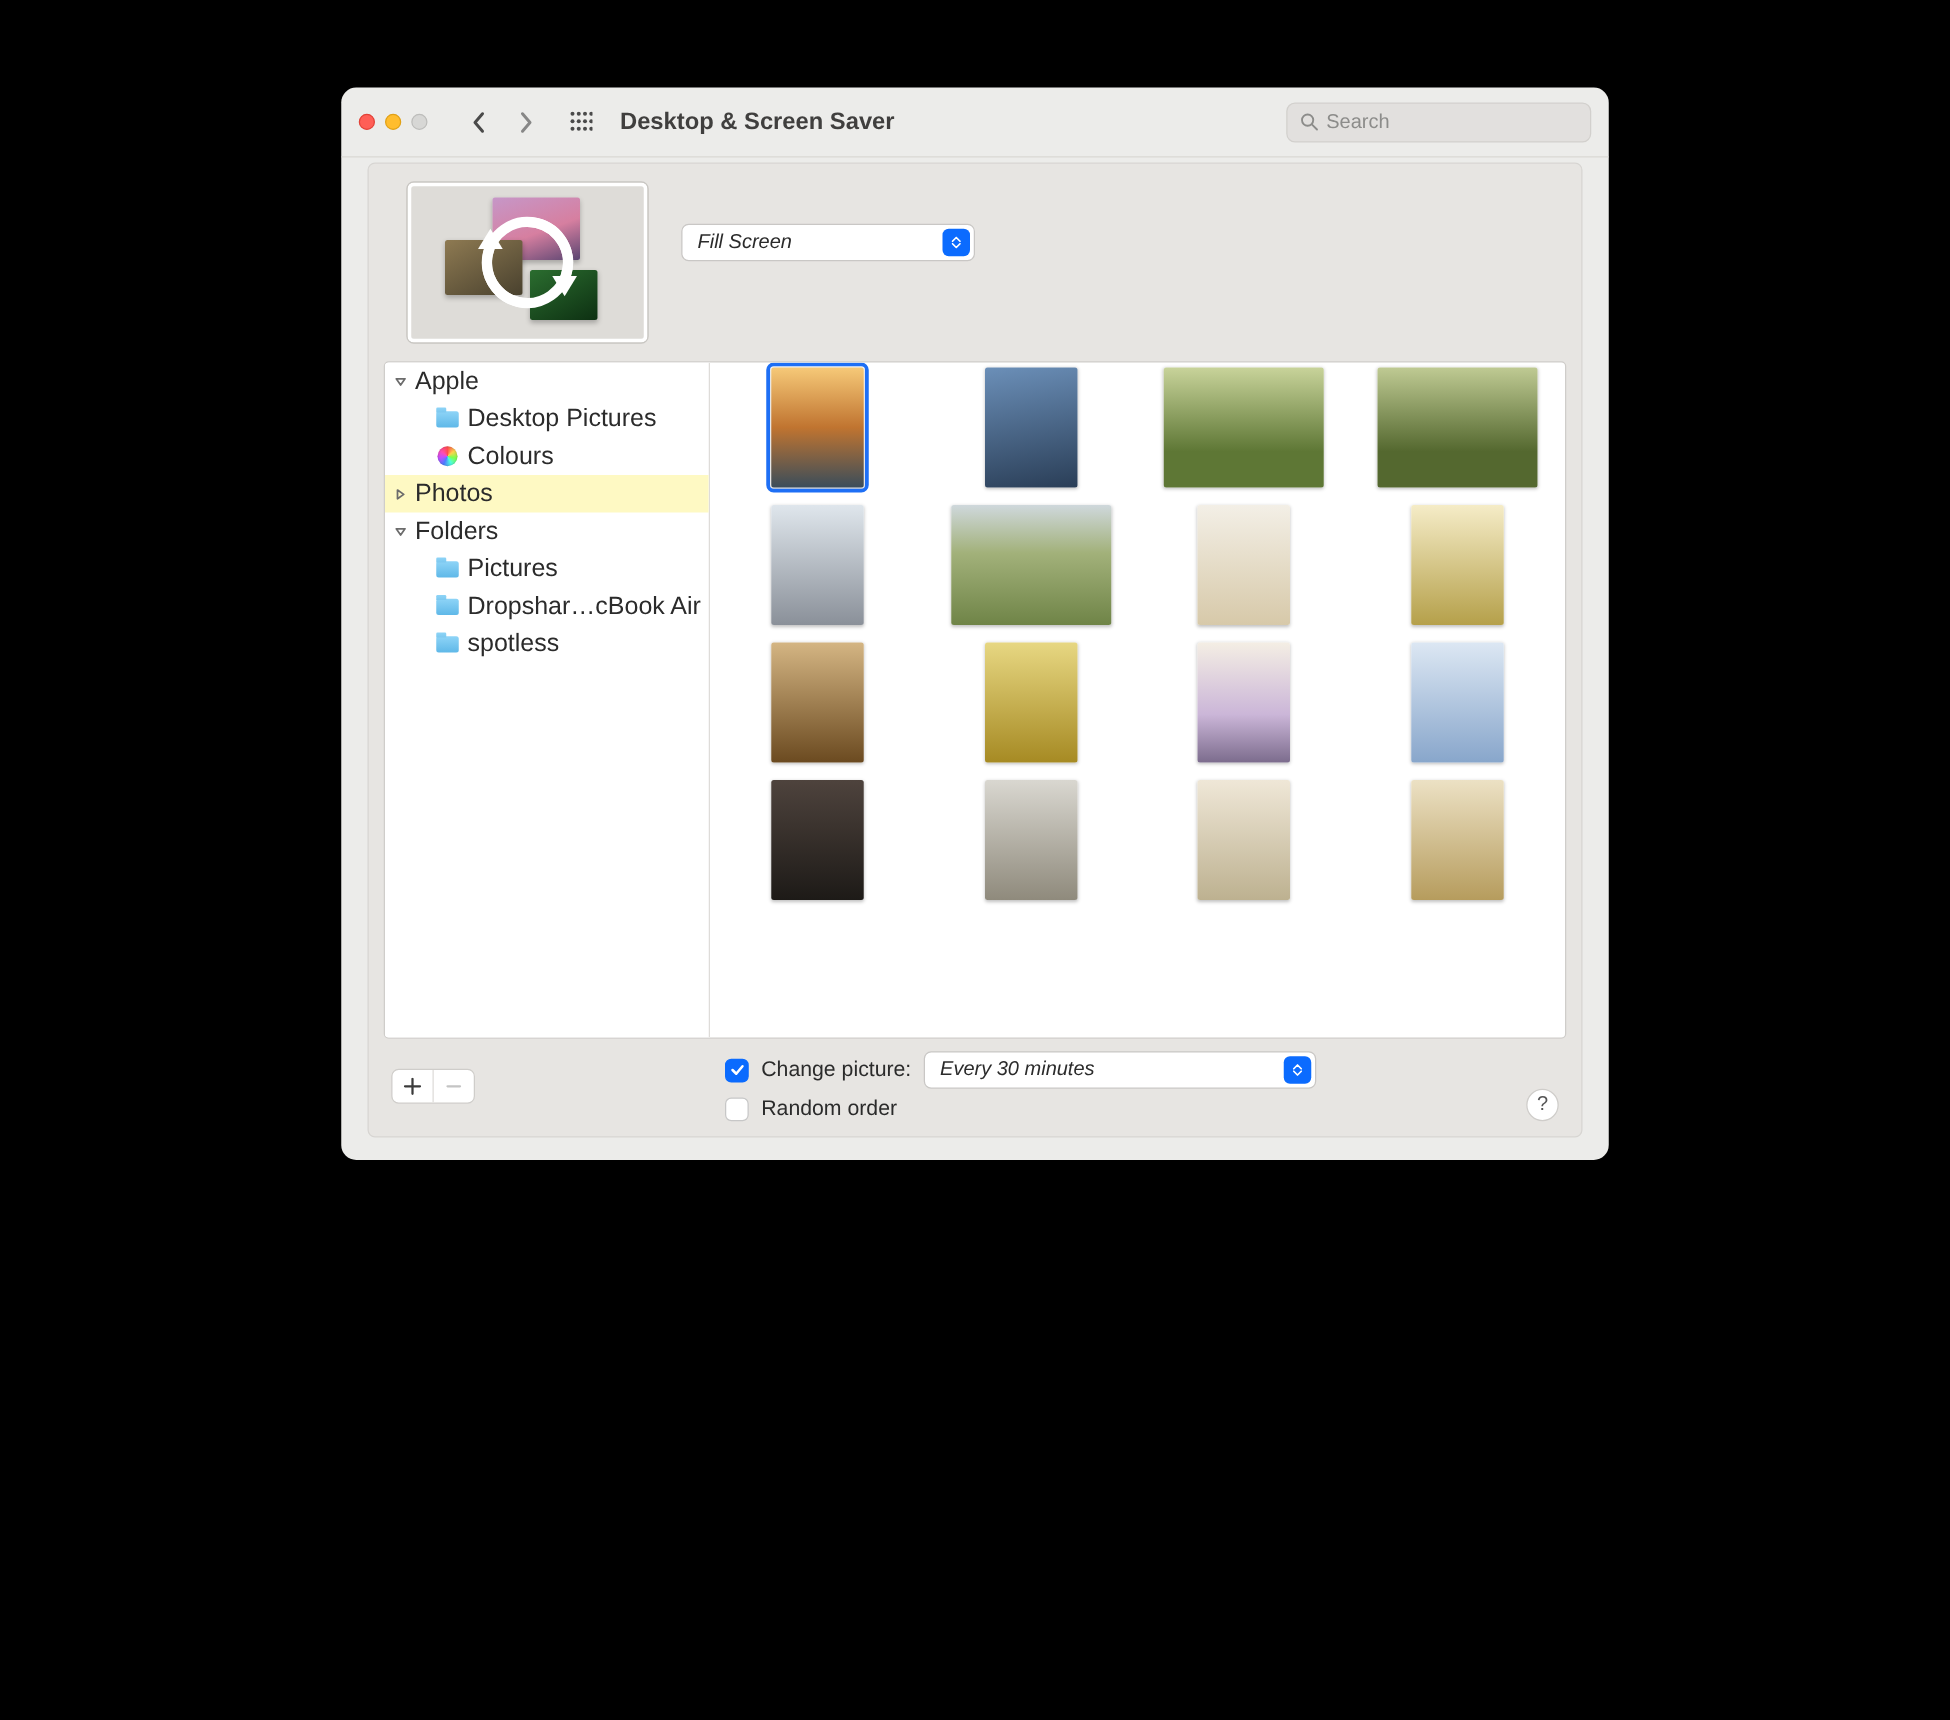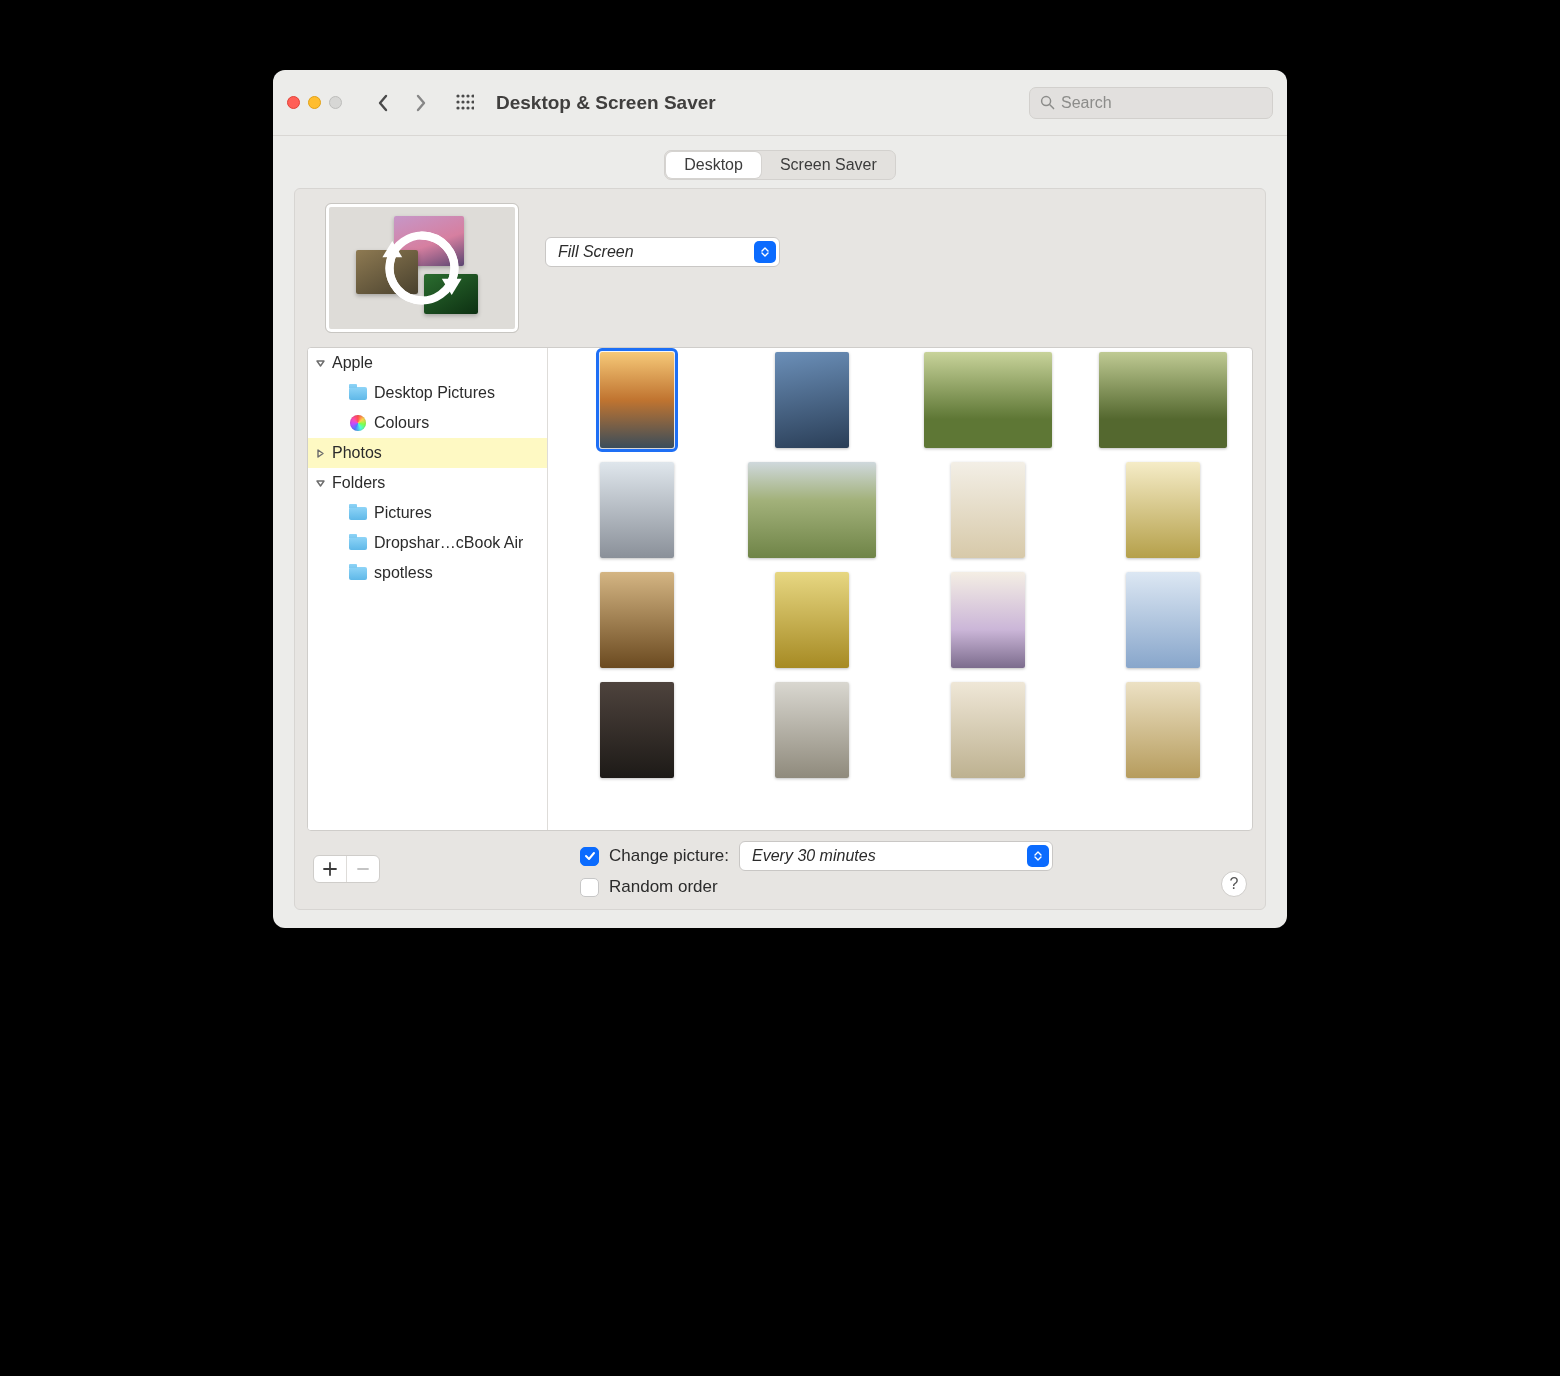--- a/index.html
+++ b/index.html
@@ -20,21 +20,21 @@
     height: 858px;
     background: #ececea;
     border-radius: 12px;
     box-shadow: 0 30px 60px rgba(0,0,0,0.5), 0 0 0 1px rgba(0,0,0,0.08);
     overflow: hidden;
     display: flex;
     flex-direction: column;
   }
   
   .toolbar {
-    height: 66px;
+    height: 56px;
     display: flex;
     align-items: center;
     padding: 0 14px;
     gap: 8px;
     border-bottom: 1px solid #d9d7d4;
   }
   .traffic { display: flex; gap: 8px; margin-right: 18px; }
   .traffic span { width: 13px; height: 13px; border-radius: 50%; display: block; }
   .tl-close { background:#ff5f57; border:1px solid #e24238;}
   .tl-min   { background:#ffbd2e; border:1px solid #e1a116;}
@@ -141,22 +141,22 @@
   .select-pill .chevbox svg{ width:8px; height:5px; color:#fff;}
   .select-wide .chevbox { margin-left: 10px; }
   .select-wide { width: 314px; justify-content: space-between; gap: 31px;}
 
   
   .split {
     display:flex; gap:0; flex:1; min-height:0;
     border:1px solid #cfcdca; border-radius:4px; overflow:hidden; background:#fff;
   }
   .sidebar {
-    width: 240px; border-right:1px solid #dedcd9; overflow-y:auto; background:#fff;
-    font-size:16px;
+    width: 260px; border-right:1px solid #dedcd9; overflow-y:auto; background:#fff;
+    font-size:20px;
   }
   .node {
     display:flex; align-items:center; height:30px; padding-right:6px; gap:6px;
     white-space:nowrap; overflow:hidden; text-overflow:ellipsis;
   }
   .node.selected { background:#fef9c3; }
   .node .disc {
      width:12px; display:flex; justify-content:center; color:#6c6c6c;
   }
   .node .disc svg{ width:9px; height:9px; }
@@ -276,26 +276,20 @@
     <div class="spacer"></div>
     <div class="search">
       <svg viewBox="0 0 16 16">
           <circle cx="6.5" cy="6.5" r="4.8" fill="none" stroke="currentColor" stroke-width="1.6"></circle>
           <line x1="10.5" y1="10.5" x2="14.5" y2="14.5" stroke="currentColor" stroke-width="1.6" stroke-linecap="round"></line>
         </svg>
       <input type="text" placeholder="Search" style="">
     </div>
   </div>
 
-  <div class="tabs-wrap">
-    <div class="tabs">
-      <button class="tab active">Desktop</button>
-      <button class="tab">Screen Saver</button>
-    </div>
-  </div>
 
   <div class="panel">
 
     <div class="upper">
       <div class="preview">
         <span class="thumb t1"></span>
         <span class="thumb t2"></span>
         <span class="thumb t3"></span>
         <svg class="cycle" viewBox="0 0 100 100">
           <path d="M50 14 A36 36 0 1 1 16 38" fill="none" stroke="#fff" stroke-width="9" stroke-linecap="round"></path>

